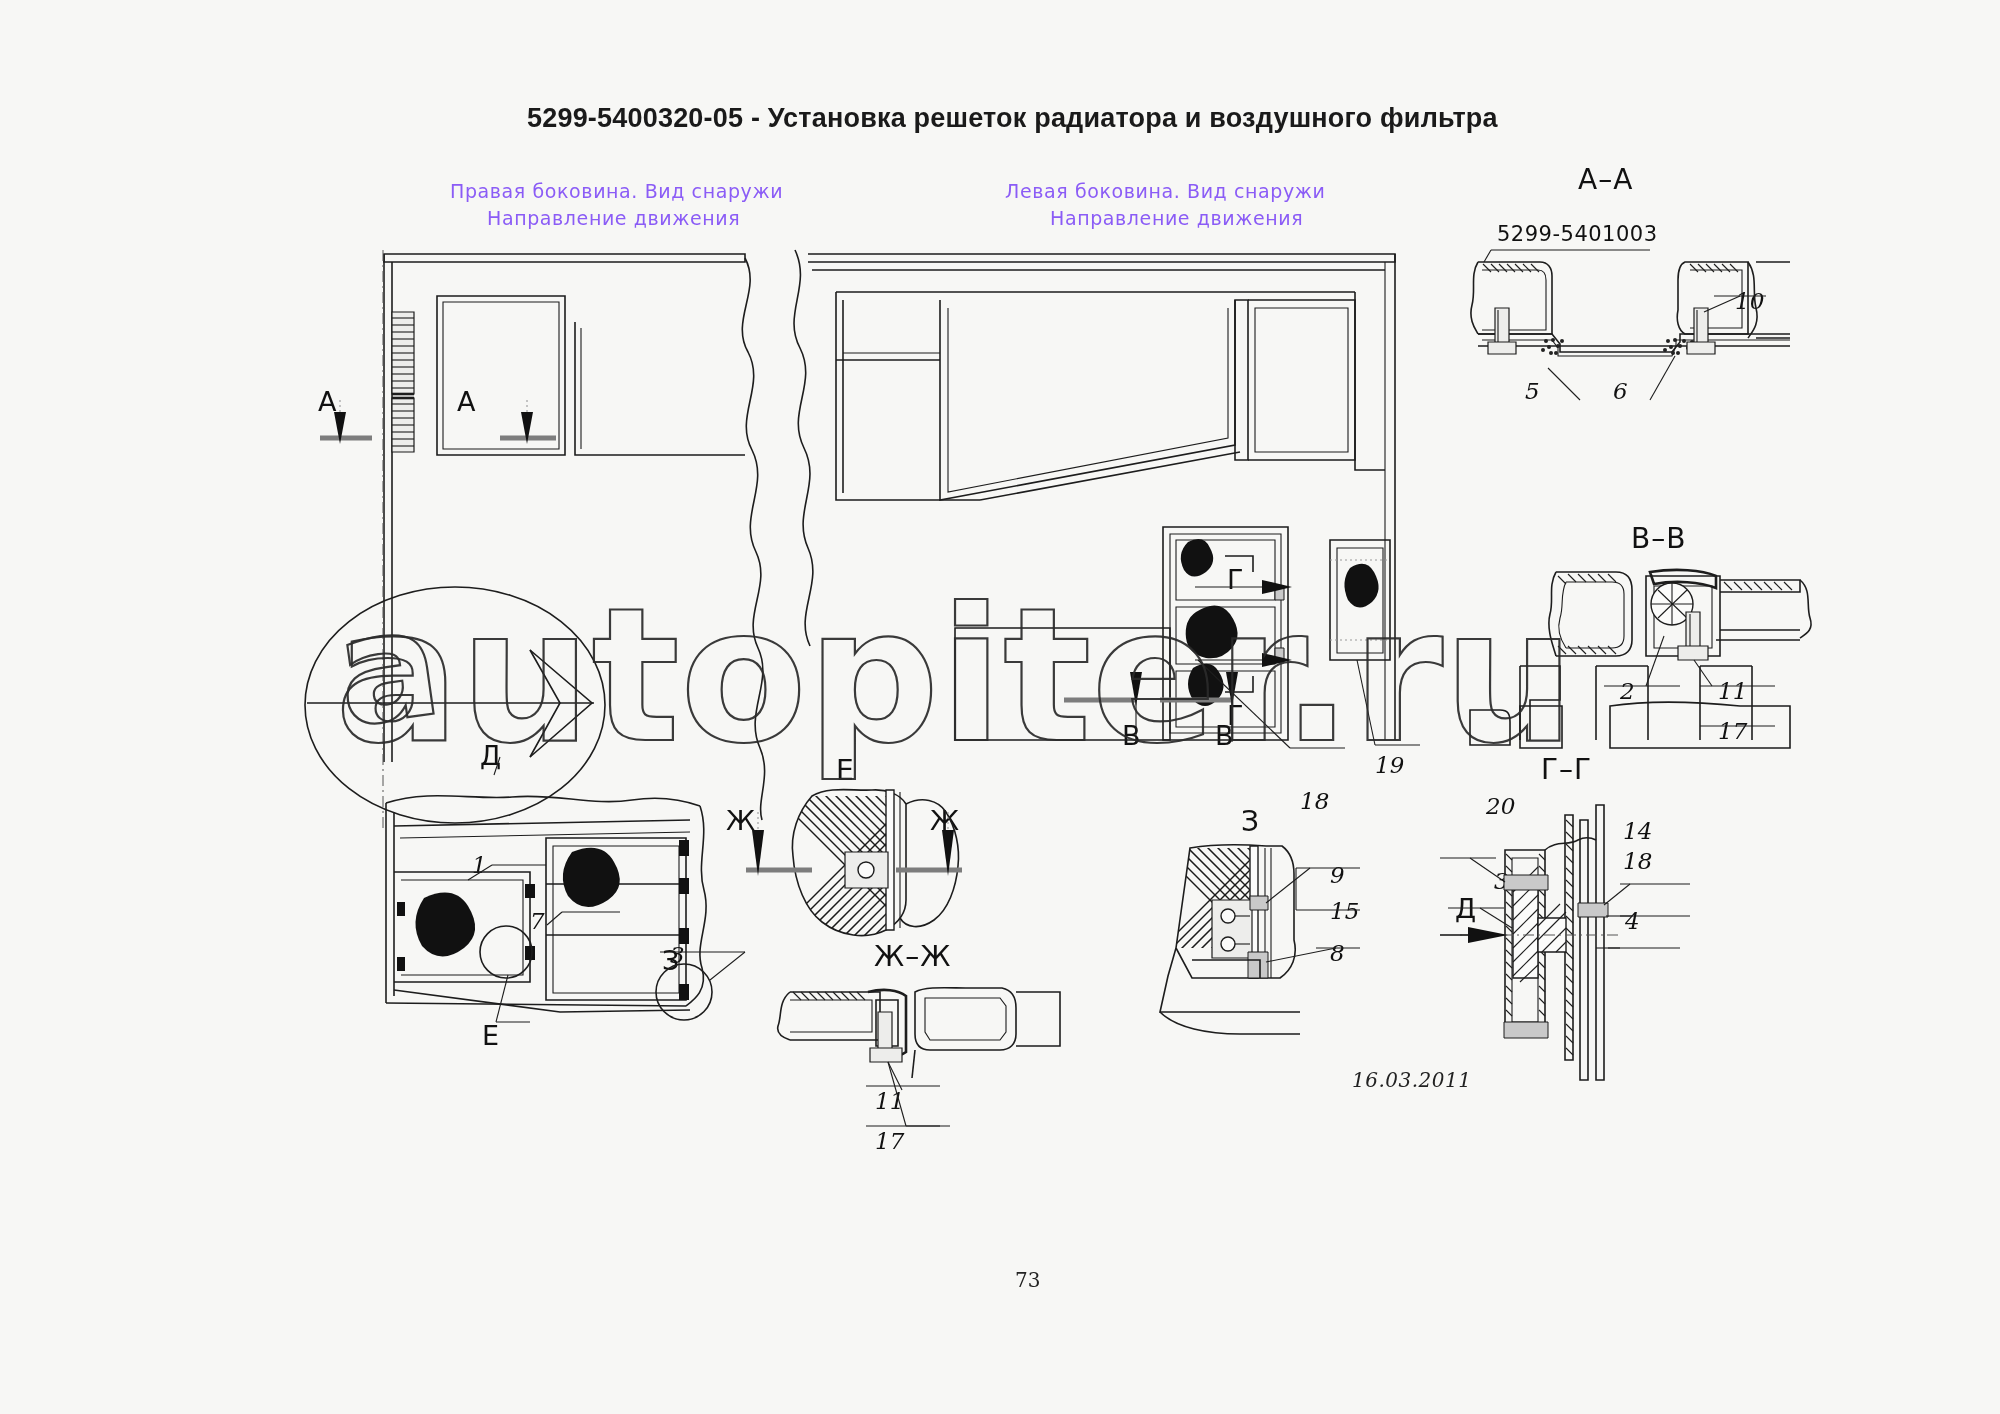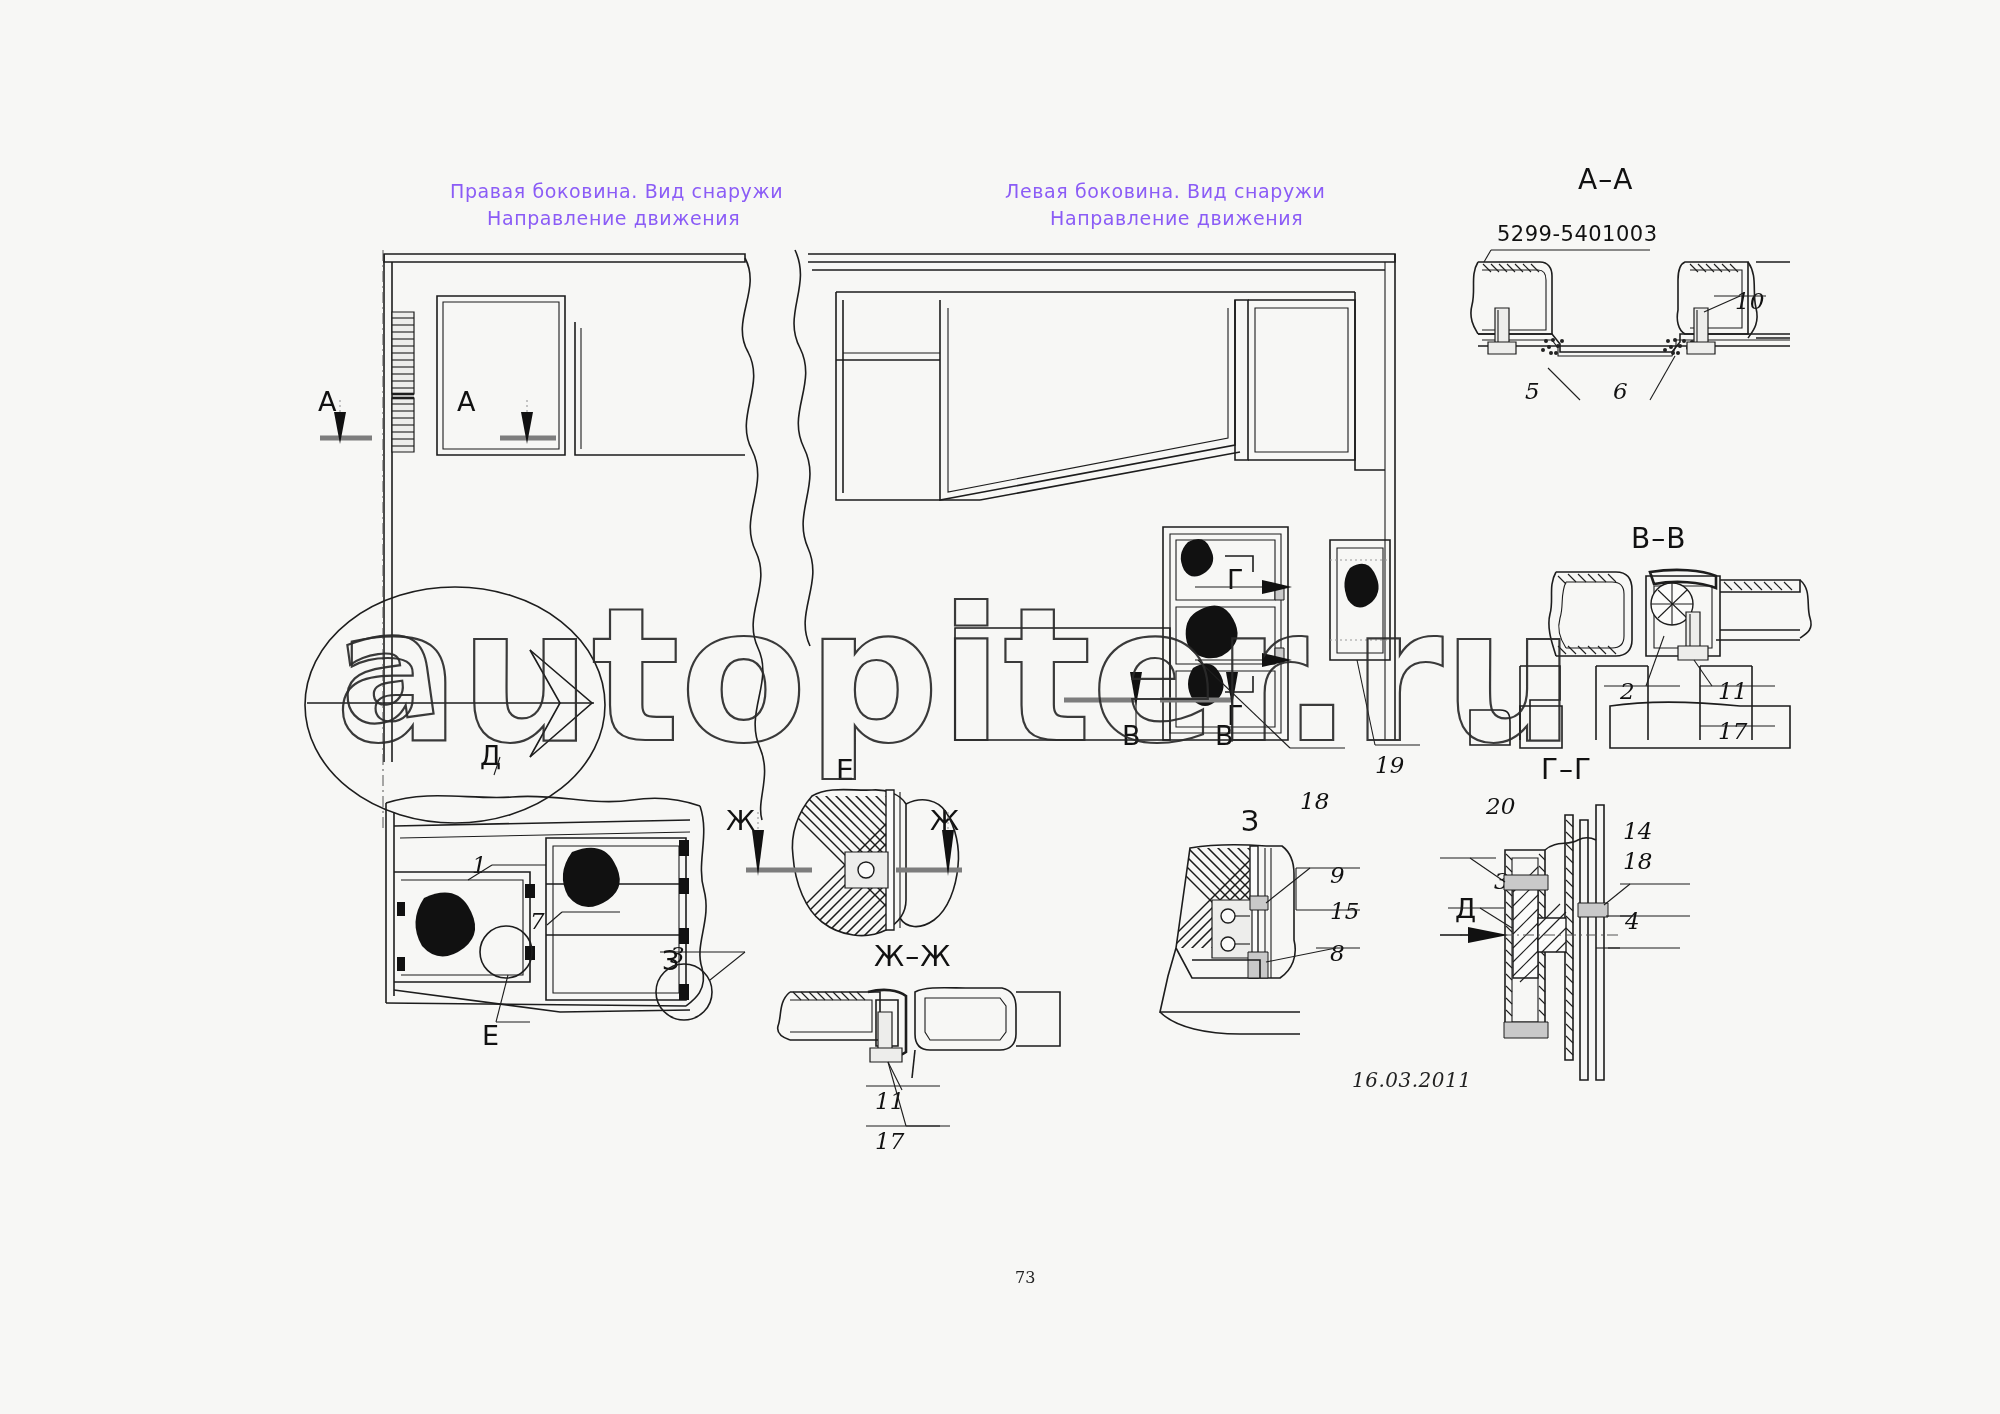--- a/index.html
+++ b/index.html
@@ -65,21 +65,21 @@
   .datestamp {
     font-family: "DejaVu Serif", serif;
     font-style: italic;
     font-size: 20px;
     color: #222;
     white-space: nowrap;
     letter-spacing: 0.5px;
   }
   .pageno {
     font-family: "DejaVu Serif", serif;
-    font-size: 16px;
+    font-size: 20px;
     color: #222;
   }
 
   
   #draw { position: absolute; left: 0; top: 0; }
   #draw .ln   { fill: none; stroke: #1d1d1d; stroke-width: 1.6; }
   #draw .lnT  { fill: none; stroke: #1d1d1d; stroke-width: 1.1; }
   #draw .lnH  { fill: none; stroke: #1d1d1d; stroke-width: 2.6; }
   #draw .dash { fill: none; stroke: #9a9a9a; stroke-width: 1.1; stroke-dasharray: 2 3; }
   #draw .cl   { fill: none; stroke: #555; stroke-width: 1; stroke-dasharray: 11 4 2 4; }
@@ -104,20 +104,21 @@
     stroke: #2b2b2b;
     stroke-width: 2.2;
     opacity: 0.92;
   }
 </style>
 </head>
 <body>
 
 <div id="page">
 
+  <div class="abs title" style="left:527px; top:103px;">5299-5400320-05 - Установка решеток радиатора и воздушного фильтра</div>
 
   <div class="abs viewlabel" style="left:450px; top:180px;">Правая боковина. Вид снаружи</div>
   <div class="abs viewlabel" style="left:487px; top:207px;">Направление движения</div>
 
   <div class="abs viewlabel" style="left:1005px; top:180px;text-align:right;">Левая боковина. Вид снаружи</div>
   <div class="abs viewlabel" style="left:1050px; top:207px;">Направление движения</div>
 
   <div class="abs sectitle" style="left:1578px; top:163px;">А–А</div>
   <div class="abs partno" style="left:1497px; top:222px;">5299-5401003</div>
 

